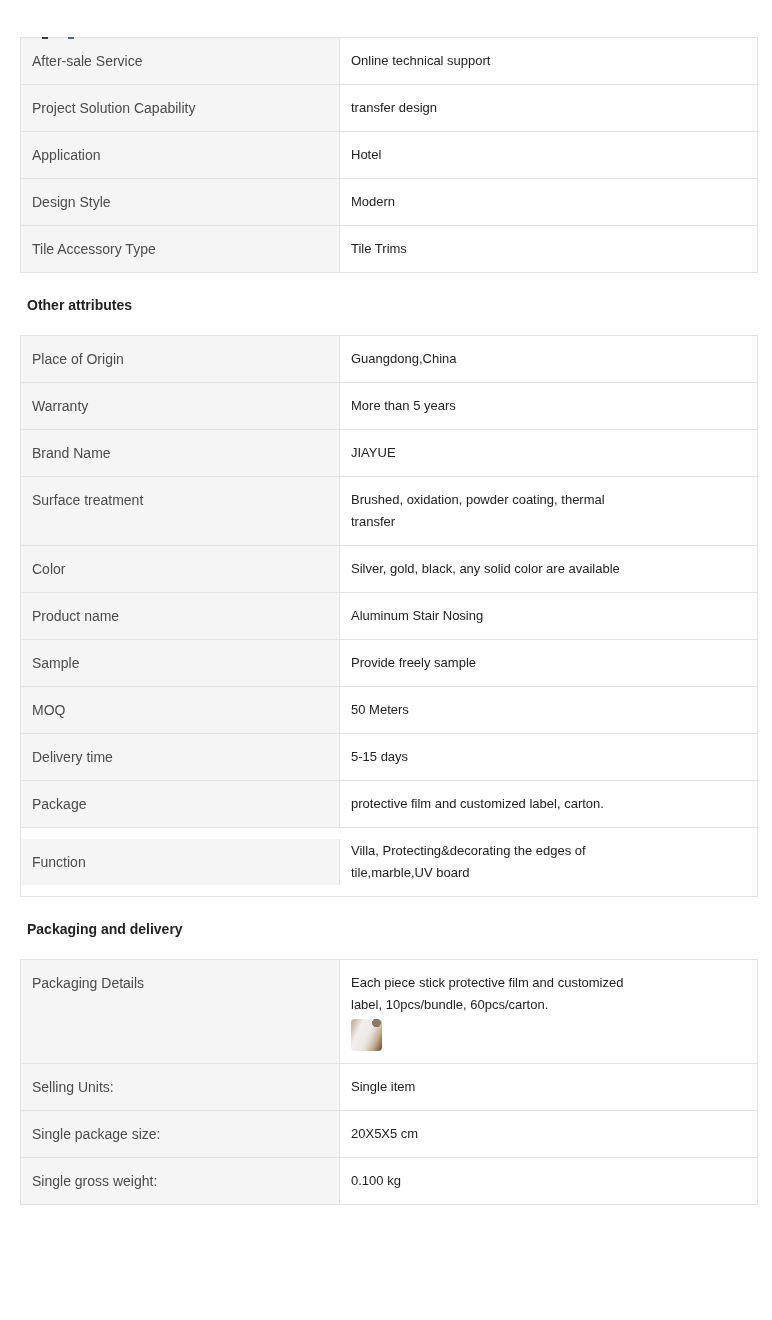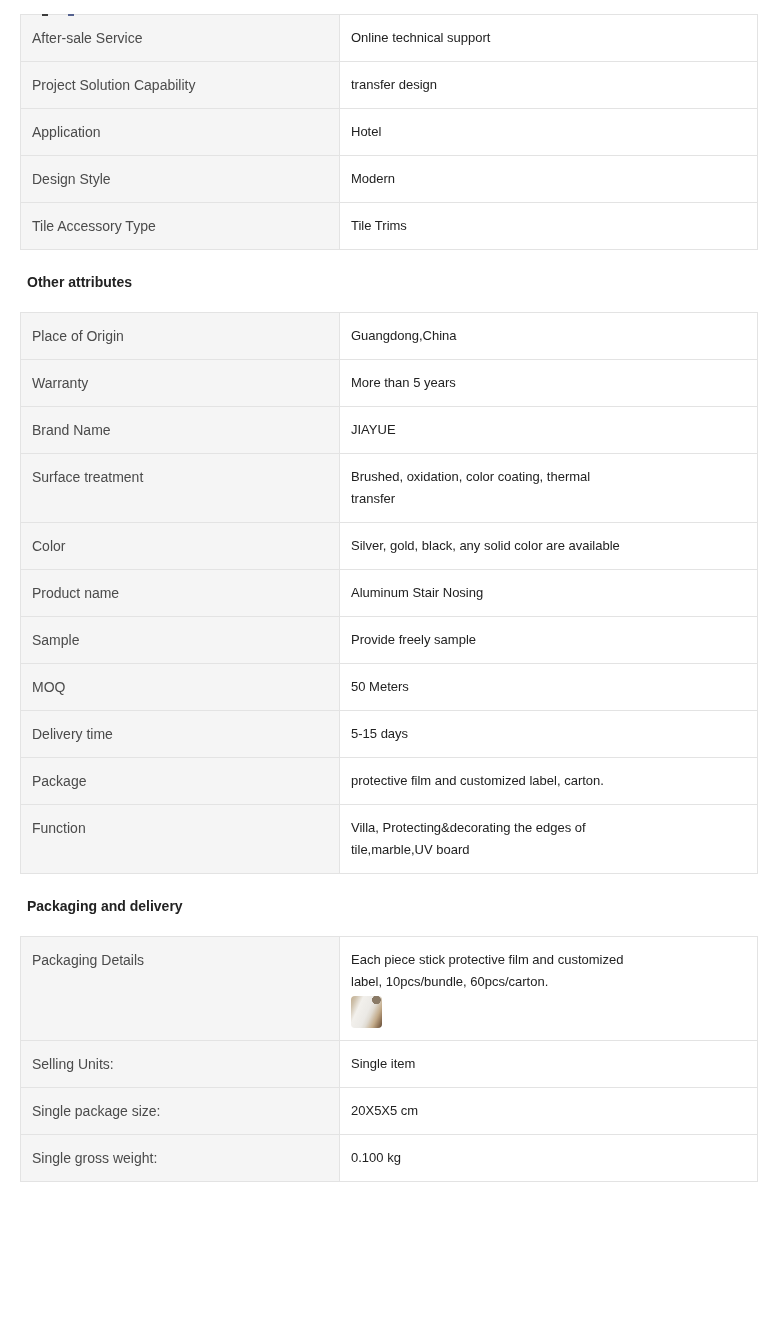--- a/index.html
+++ b/index.html
@@ -15,24 +15,24 @@
   .cut-frag { position:absolute; top:0; height:2px; width:6px; }
   .cut-frag.f1 { left:42px; background:#3c3c3c; }
   .cut-frag.f2 { left:68px; background:#55628f; }
 
   .attr-table {
     width:738px;
     border:1px solid #e3e3e3;
     box-sizing:border-box;
     background:#fff;
   }
-  .attr-table.first { margin-top:14px; }
+  .attr-table.first { margin-top:37px; }
 
   .attr-row { display:flex; border-bottom:1px solid #e3e3e3; }
-  .attr-row:last-child { border-bottom:none; }
+  .attr-row:last-child { border-bottom:none;align-items:center; }
 
   .attr-label {
     flex:none;
     width:319px;
     box-sizing:border-box;
     background:#f5f5f5;
     border-right:1px solid #e3e3e3;
     padding:12px 12px 12px 11px;
     font-size:14px;
     line-height:22px;
@@ -108,21 +108,21 @@
       <div class="attr-row">
         <div class="attr-label">Warranty</div>
         <div class="attr-value">More than 5 years</div>
       </div>
       <div class="attr-row">
         <div class="attr-label">Brand Name</div>
         <div class="attr-value">JIAYUE</div>
       </div>
       <div class="attr-row">
         <div class="attr-label">Surface treatment</div>
-        <div class="attr-value">Brushed, oxidation, color coating, thermal
+        <div class="attr-value">Brushed, oxidation, powder coating, thermal
 transfer</div>
       </div>
       <div class="attr-row">
         <div class="attr-label">Color</div>
         <div class="attr-value">Silver, gold, black, any solid color are available</div>
       </div>
       <div class="attr-row">
         <div class="attr-label">Product name</div>
         <div class="attr-value">Aluminum Stair Nosing</div>
       </div>

